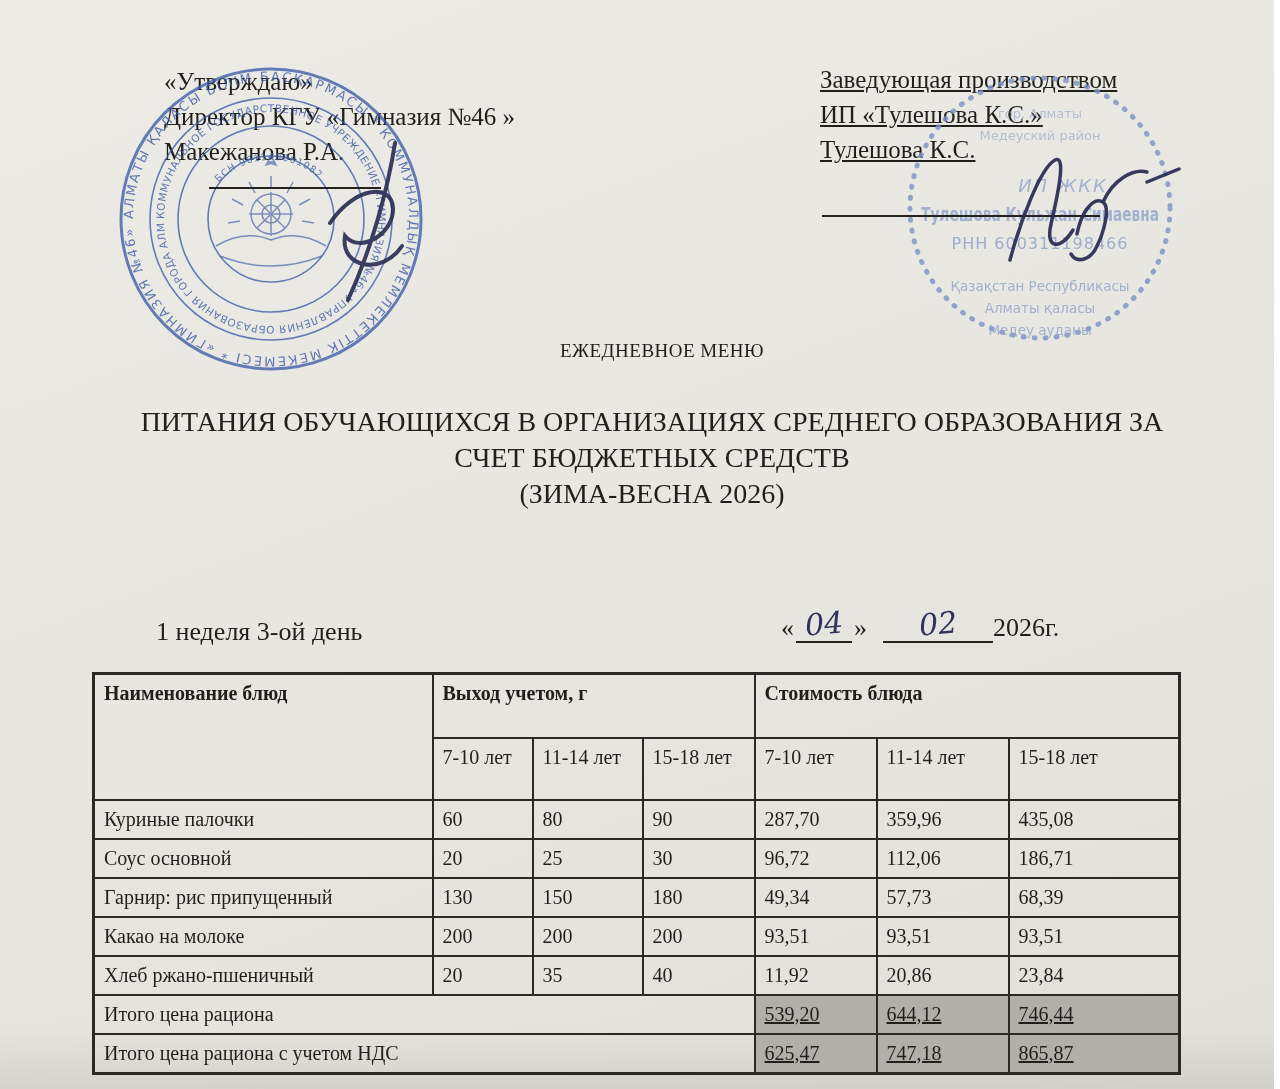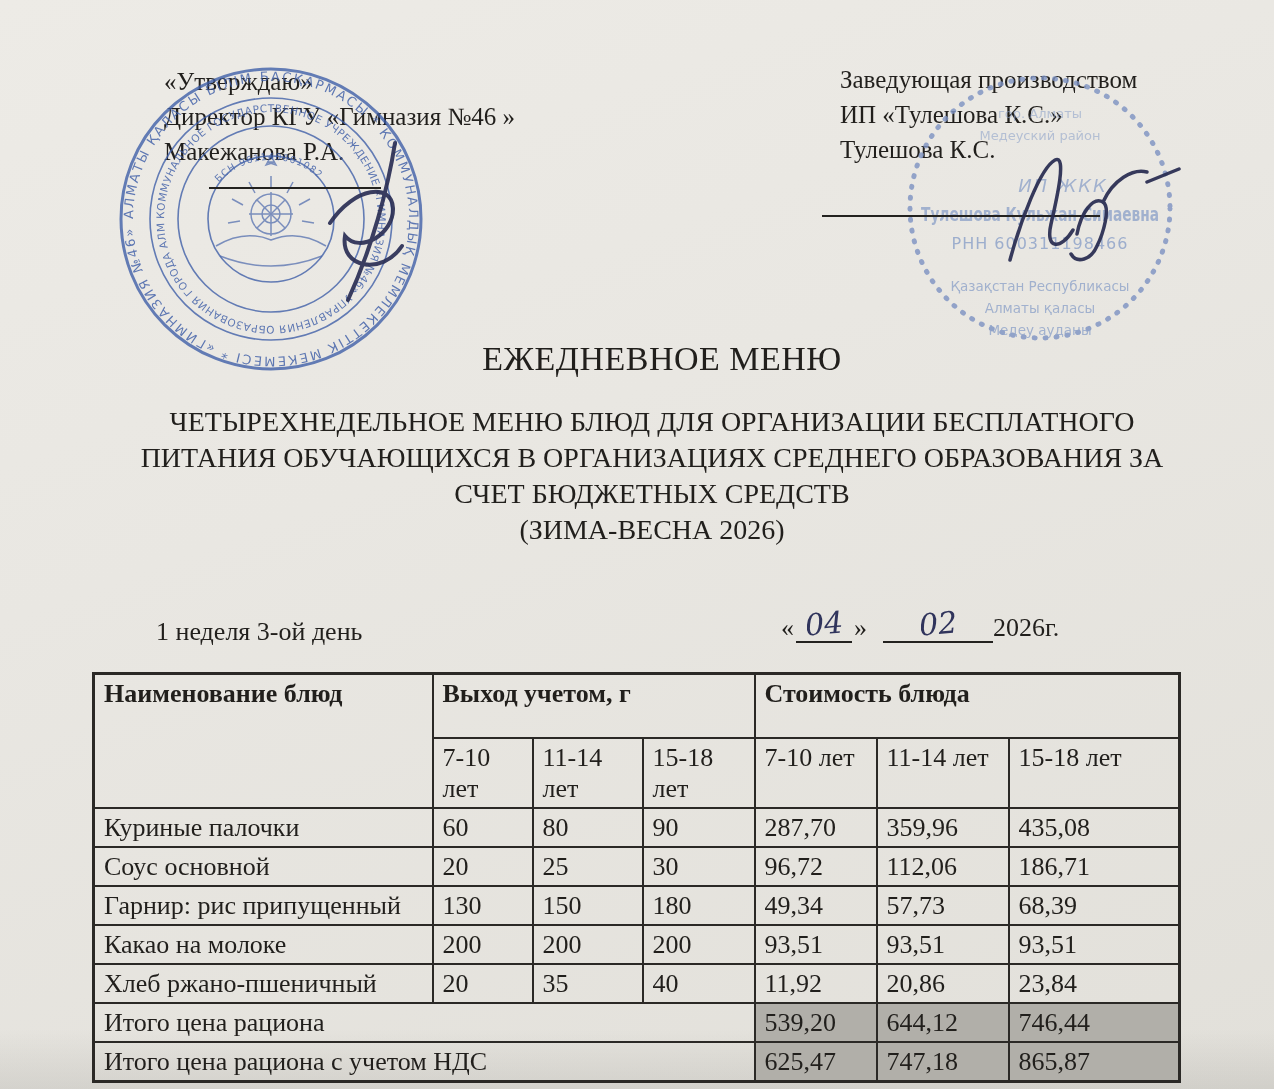--- a/index.html
+++ b/index.html
@@ -9,43 +9,43 @@
     font-family:"Liberation Serif",serif; color:#211f1c;padding-left:26px;
   }
   .page::after{
     content:""; position:absolute; left:0; right:0; bottom:0; height:60px;
     background:linear-gradient(180deg,rgba(0,0,0,0) 0%,rgba(60,60,55,0.10) 100%);
     pointer-events:none;
   }
   
   .hdr-left{position:absolute; left:164px; top:64px; font-size:25px; line-height:35px;}
   .hdr-right{position:absolute; left:820px; top:62px; font-size:25px; line-height:35px;}
-  .hdr-right .ind{margin-left:20px;}
+  .hdr-right .ind{margin-left:0;text-decoration:underline;}
   .sig-line{position:absolute; height:2px; background:#23221f; z-index:6;}
   #sig-line-left{left:209px; top:187px; width:172px;}
   #sig-line-right{left:822px; top:215px; width:278px;}
   
-  .title-daily{position:absolute; left:80px; right:30px; top:340px; text-align:center; font-size:34px; letter-spacing:0.5px;font-family:Liberation Serif, serif;}
+  .title-daily{position:absolute; left:80px; right:30px; top:340px; text-align:center; font-size:19px; letter-spacing:0.5px;font-family:Liberation Serif, serif;}
   .title-main{position:absolute; left:55px; right:25px; top:404px; text-align:center; font-size:28px; line-height:36px;}
   
   .date-week{position:absolute; left:156px; top:617px; font-size:26px;}
   .date-right{position:absolute; left:781px; top:608px; font-size:26px; display:flex; align-items:flex-end; z-index:5;}
   .uline{display:inline-block; border-bottom:2px solid #23221f; text-align:center;}
   .uline-day{min-width:56px; margin:0 2px;}
   .uline-month{min-width:110px; margin-left:16px;}
   .hand{display:inline-block; font-family:"DejaVu Serif",serif; font-style:italic; font-size:30px; line-height:32px; color:#30345c; transform:rotate(-5deg);}
   .yr{margin-left:0;}
   
   .menu-table{position:absolute; left:92px; top:672px; width:1086px; border-collapse:collapse; table-layout:fixed; border:3px solid #2b2926; z-index:2;}
   .menu-table th,.menu-table td{
-    border:2px solid #2b2926; font-size:26px; line-height:31px; font-weight:normal;
+    border:2px solid #2b2926; font-size:20px; line-height:31px; font-weight:normal;
     text-align:left; vertical-align:top; padding:3px 6px 3px 9px; overflow:hidden;
   }
   .menu-table th.group{font-weight:bold;}
-  .val-shade{background:#b1afa9; font-weight:bold;}
+  .val-shade{background:#b1afa9; font-weight:bold;text-decoration:underline;}
   
   .stamp{position:absolute; z-index:3;}
   #stamp-left{left:116px; top:64px; opacity:0.92;}
   #stamp-right{left:903px; top:70px; opacity:0.95;}
   .sig-svg{position:absolute; z-index:7;}
   #sig-left{left:300px; top:128px;}
   #sig-right{left:985px; top:138px;}
 </style>
 </head>
 <body>
@@ -136,21 +136,20 @@
     <g stroke="#272b50" stroke-width="3.5" fill="none" stroke-linecap="round" opacity="0.92">
       <path d="M25,122 C35,85 55,30 70,22 C82,16 72,60 66,86 C60,112 76,112 88,92"></path>
       <path d="M92,96 C96,75 108,58 118,64 C126,70 118,96 112,108 C106,122 92,126 86,116"></path>
       <path d="M118,64 C128,42 148,30 162,34"></path>
       <path d="M162,44 L194,31"></path>
     </g>
   </svg>
 
   <div class="title-daily">ЕЖЕДНЕВНОЕ МЕНЮ</div>
   <div class="title-main">
-    <div>ЧЕТЫРЕХНЕДЕЛЬНОЕ МЕНЮ БЛЮД ДЛЯ ОРГАНИЗАЦИИ БЕСПЛАТНОГО</div>
     <div>ПИТАНИЯ ОБУЧАЮЩИХСЯ В ОРГАНИЗАЦИЯХ СРЕДНЕГО ОБРАЗОВАНИЯ ЗА</div>
     <div>СЧЕТ БЮДЖЕТНЫХ СРЕДСТВ</div>
     <div>(ЗИМА-ВЕСНА 2026)</div>
   </div>
 
   <div class="date-week">1 неделя 3-ой день</div>
   <div class="date-right">
     <span>«</span>
     <span class="uline uline-day"><span class="hand">04</span></span>
     <span>»</span>

